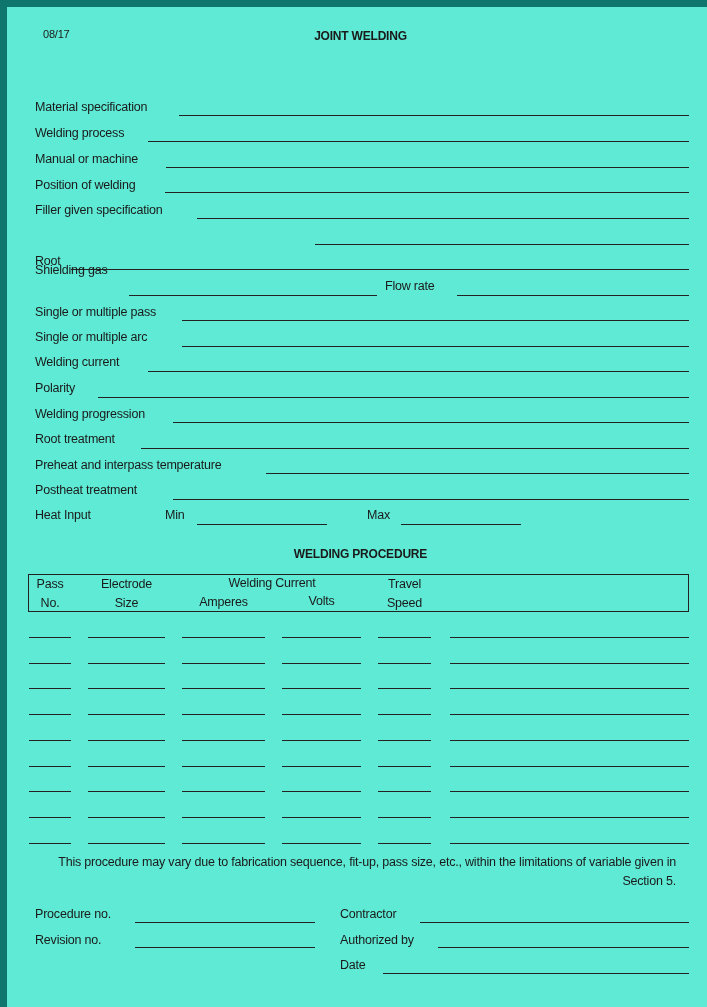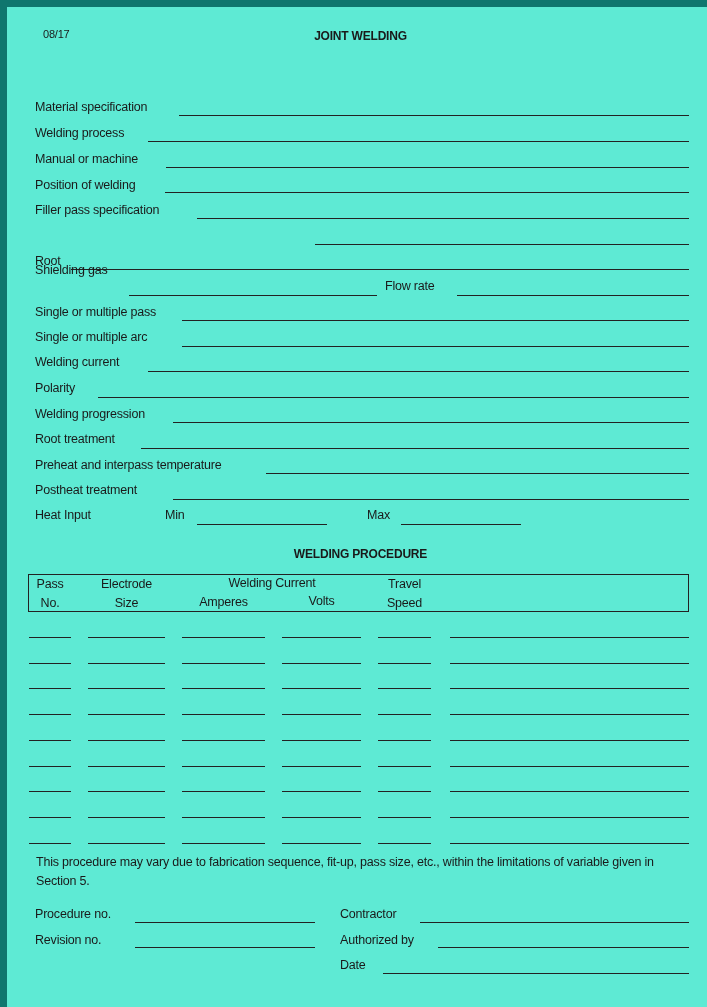--- a/index.html
+++ b/index.html
@@ -12,21 +12,21 @@
   .hdr { position: absolute; left: 0; width: 707px; text-align: center;
          font-size: 12px; font-weight: bold; line-height: 15px; letter-spacing: -0.2px; }
   .u { text-decoration: underline; }
   .ln { position: absolute; height: 0; border-top: 1.3px solid #222; }
   .box { position: absolute; left: 21px; top: 567px; width: 659px; height: 36px;
          border: 1.4px solid #222; }
   .ch { position: absolute; font-size: 12.5px; line-height: 15px; white-space: nowrap;
         letter-spacing: -0.2px; text-align: center; }
   .version { position: absolute; left: 36px; top: 20px; font-size: 11px; }
   .note { position: absolute; left: 29px; top: 846px; width: 640px; font-size: 12.5px;
-          line-height: 19px; letter-spacing: -0.2px; }
+          line-height: 19px; letter-spacing: -0.2px; text-align: right; }
 </style>
 </head>
 <body>
 
 <div class="page">
 
   <div class="t version">08/17</div>
   <div class="hdr" style="top:22px">JOINT WELDING</div>
 
   <div class="t" style="left:28px;top:93px">Material specification</div>
@@ -34,21 +34,21 @@
 
   <div class="t" style="left:28px;top:119px">Welding process</div>
   <div class="ln" style="left:141px;top:134px;width:541px"></div>
 
   <div class="t" style="left:28px;top:145px">Manual or machine</div>
   <div class="ln" style="left:159px;top:160px;width:523px"></div>
 
   <div class="t" style="left:28px;top:171px">Position of welding</div>
   <div class="ln" style="left:158px;top:185px;width:524px"></div>
 
-  <div class="t" style="left:28px;top:196px">Filler pass specification</div>
+  <div class="t" style="left:28px;top:196px">Filler given specification</div>
   <div class="ln" style="left:190px;top:211px;width:492px"></div>
 
   <div class="ln" style="left:308px;top:237px;width:374px"></div>
 
   <div class="t" style="left:28px;top:247px">Root</div>
   <div class="ln" style="left:64px;top:262px;width:618px"></div>
 
   <div class="t" style="left:28px;top:256px">Shielding gas</div>
   <div class="ln" style="left:122px;top:288px;width:248px"></div>
   <div class="t" style="left:378px;top:272px">Flow rate</div>

